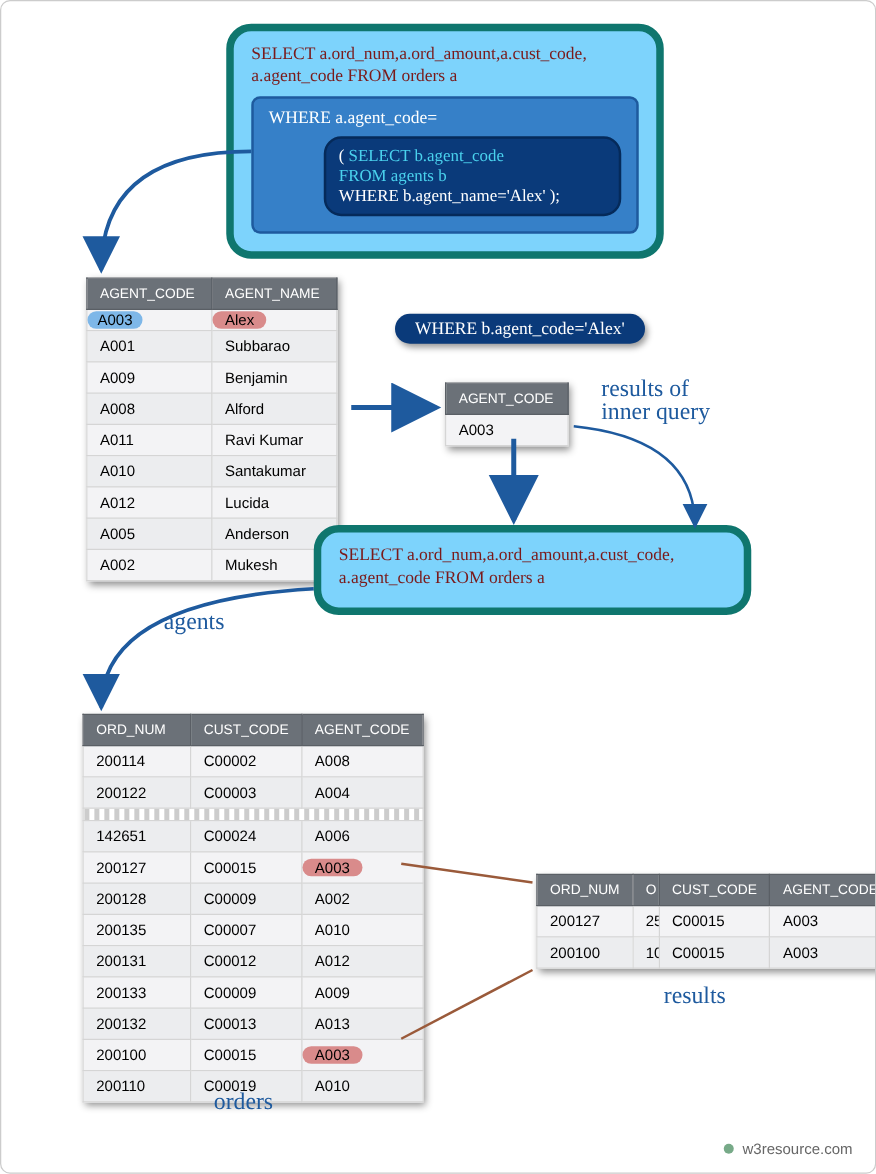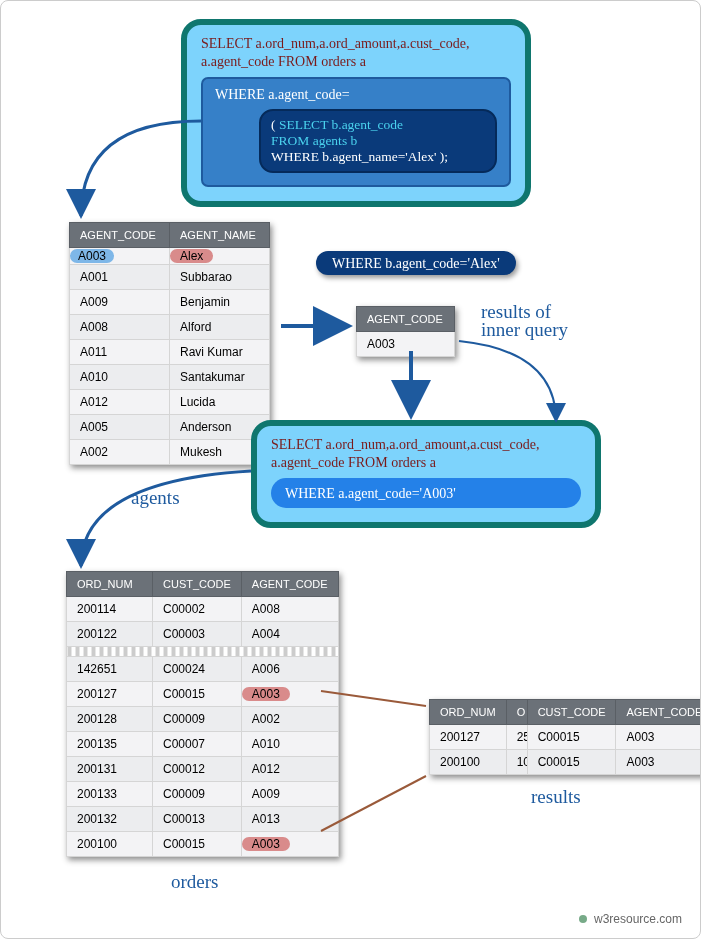--- a/index.html
+++ b/index.html
@@ -245,23 +245,20 @@
         <td>A003</td>
       </tr>
     </tbody>
 </table>
 <div class="label lbl-inner1">results of</div>
 <div class="label lbl-inner2">inner query</div>
 
 <div class="sql-outer sql-outer-2">
   <div class="sql-text-dark">SELECT a.ord_num,a.ord_amount,a.cust_code,</div>
   <div class="sql-text-dark">a.agent_code FROM orders a</div>
-  <div class="pill-blue">
-    <span class="pill-blue-text">WHERE a.agent_code='A003'</span>
-  </div>
 </div>
 
 <table class="tbl orders-tbl">
   <thead>
       <tr>
     <th>ORD_NUM</th>
     <th>CUST_CODE</th>
     <th>AGENT_CODE</th>
   </tr>
     </thead>
@@ -311,20 +308,25 @@
       </tr>
     <tr>
         <td>200132</td>
         <td>C00013</td>
         <td>A013</td>
       </tr>
     <tr>
         <td>200100</td>
         <td>C00015</td>
         <td class="cell-pad"><span class="hl-pink">A003</span></td>
+      </tr>
+    <tr>
+        <td>200110</td>
+        <td>C00019</td>
+        <td>A010</td>
       </tr>
   </tbody>
 </table>
 <div class="label lbl-orders">orders</div>
 
 <table class="tbl results-tbl">
   <thead>
       <tr>
     <th>ORD_NUM</th>
     <th>O</th>

